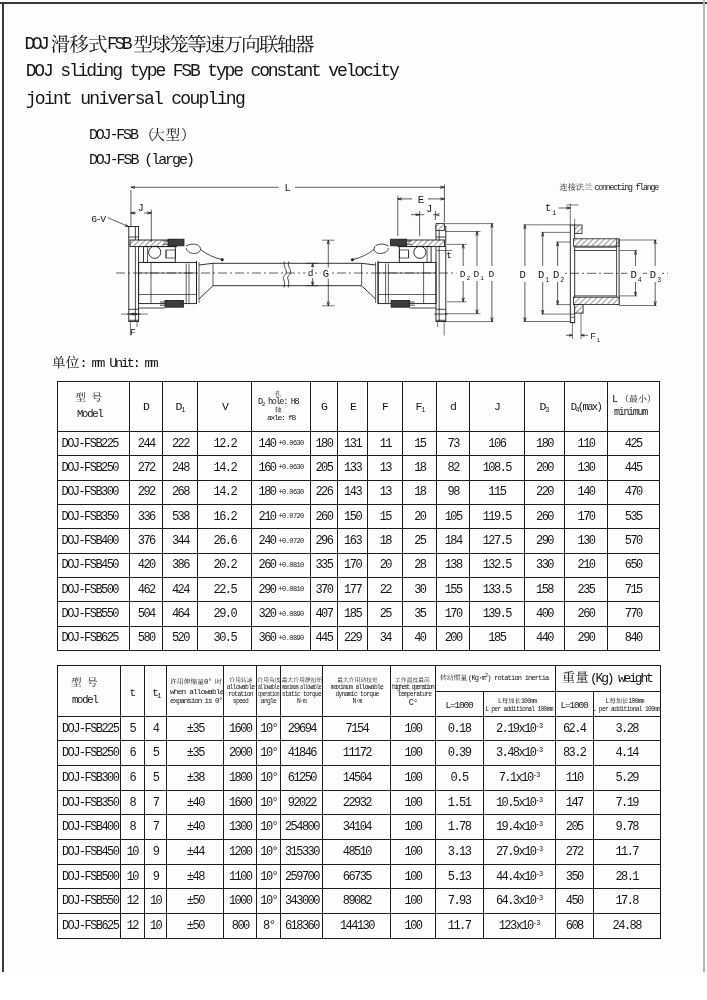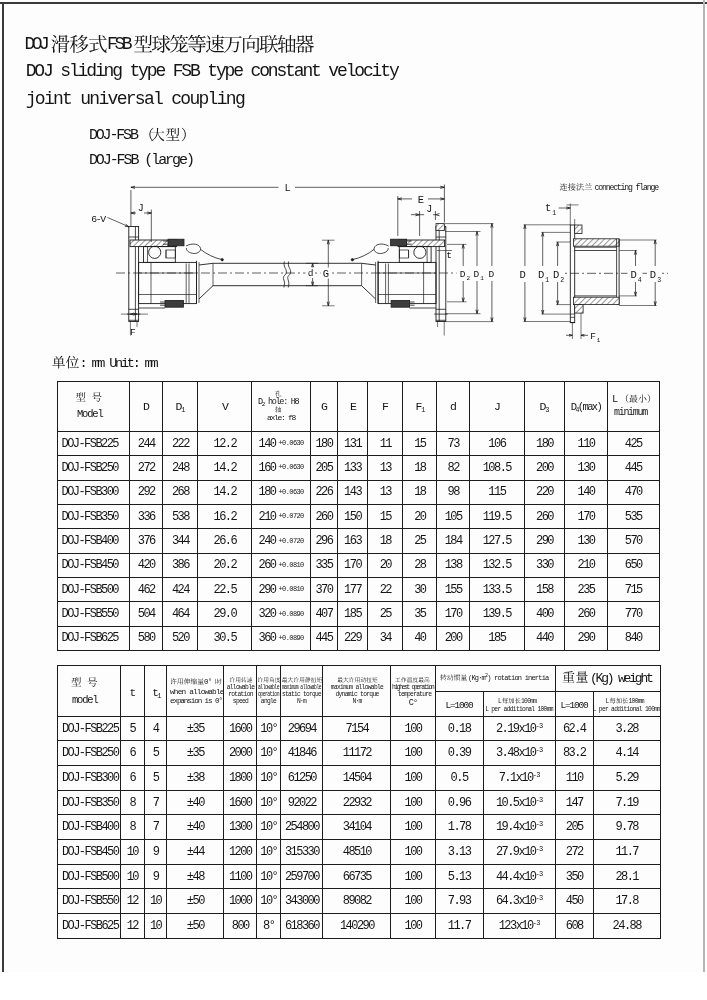--- a/index.html
+++ b/index.html
@@ -860,21 +860,21 @@
         <tr style="height:24.67px">
           <td class="mod">DOJ-FSB350</td>
           <td>8</td>
           <td>7</td>
           <td>±40</td>
           <td>1600</td>
           <td>10°</td>
           <td>92022</td>
           <td>22932</td>
           <td>100</td>
-          <td>0.96</td>
+          <td>1.51</td>
           <td>10.5x10<sup>-3</sup></td>
           <td>147</td>
           <td>7.19</td>
         </tr>
         <tr style="height:24.67px">
           <td class="mod">DOJ-FSB400</td>
           <td>8</td>
           <td>7</td>
           <td>±40</td>
           <td>1300</td>
@@ -933,21 +933,21 @@
           <td>17.8</td>
         </tr>
         <tr style="height:24.67px">
           <td class="mod">DOJ-FSB625</td>
           <td>12</td>
           <td>10</td>
           <td>±50</td>
           <td>800</td>
           <td>8°</td>
           <td>618360</td>
-          <td>140290</td>
+          <td>144130</td>
           <td>100</td>
           <td>11.7</td>
           <td>123x10<sup>-3</sup></td>
           <td>608</td>
           <td>24.88</td>
         </tr>
       </tbody>
     </table>
 </div>
 </body></html>

